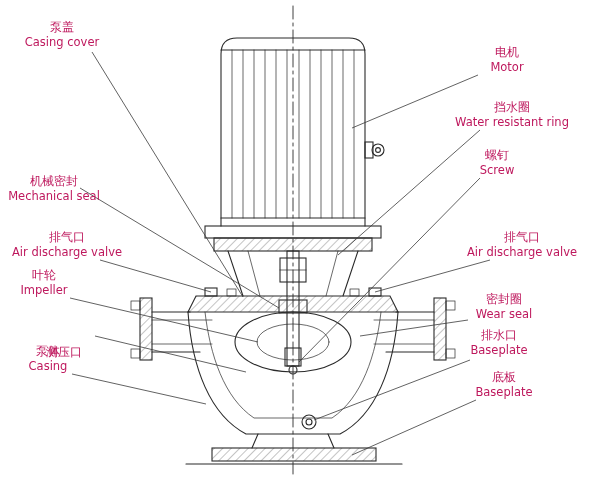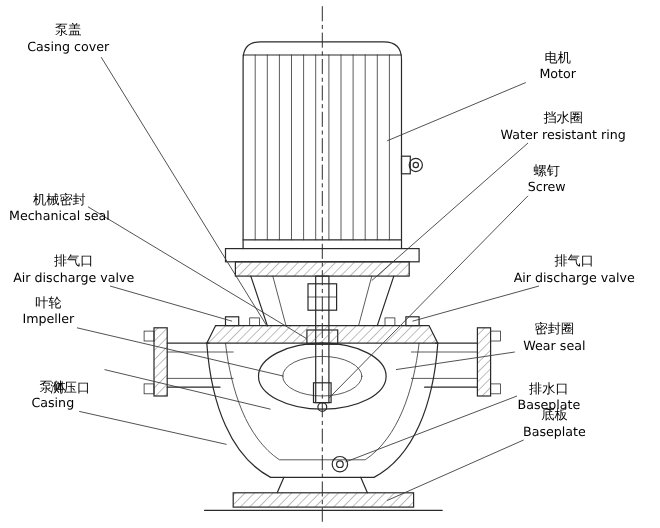--- a/index.html
+++ b/index.html
@@ -11,21 +11,21 @@
 
   
   g.draw *            { stroke:#2a2a2a; fill:none; stroke-width:1.1; stroke-linecap:round; }
   g.draw .thin        { stroke-width:0.7; }
   g.draw .hatch       { fill:url(#hatch); }
   g.draw .cl          { stroke-dasharray:13 4 3 4; stroke-width:0.9; }
   g.leaders line      { stroke:#3a3a3a; fill:none; stroke-width:0.8; }
 
   
   .label {
-    position:absolute; text-align:center; color:#000000; line-height:1.22;
+    position:absolute; text-align:center; color:#be185d; line-height:1.22;
   }
   .label .zh { display:block; font-size:12px; }
   .label .en { display:block; font-size:11.5px; }
 </style>
 </head>
 <body>
 
 <div class="canvas">
 
   <svg viewBox="0 0 600 480">
@@ -192,21 +192,21 @@
     <span class="en">Screw</span>
   </div>
   <div class="label" style="left:452px; top:230px; width:140px;">
     <span class="zh">排气口</span>
     <span class="en">Air discharge valve</span>
   </div>
   <div class="label" style="left:462px; top:292px; width:84px;text-align:center;">
     <span class="zh">密封圈</span>
     <span class="en">Wear seal</span>
   </div>
-  <div class="label" style="left:462px; top:346px; width:74px;text-align:center;">
+  <div class="label" style="left:462px; top:328px; width:74px;text-align:center;">
     <span class="zh">排水口</span>
     <span class="en">Baseplate</span>
   </div>
   <div class="label" style="left:464px; top:370px; width:80px;">
     <span class="zh">底板</span>
     <span class="en">Baseplate</span>
   </div>
 
 </div>
 

